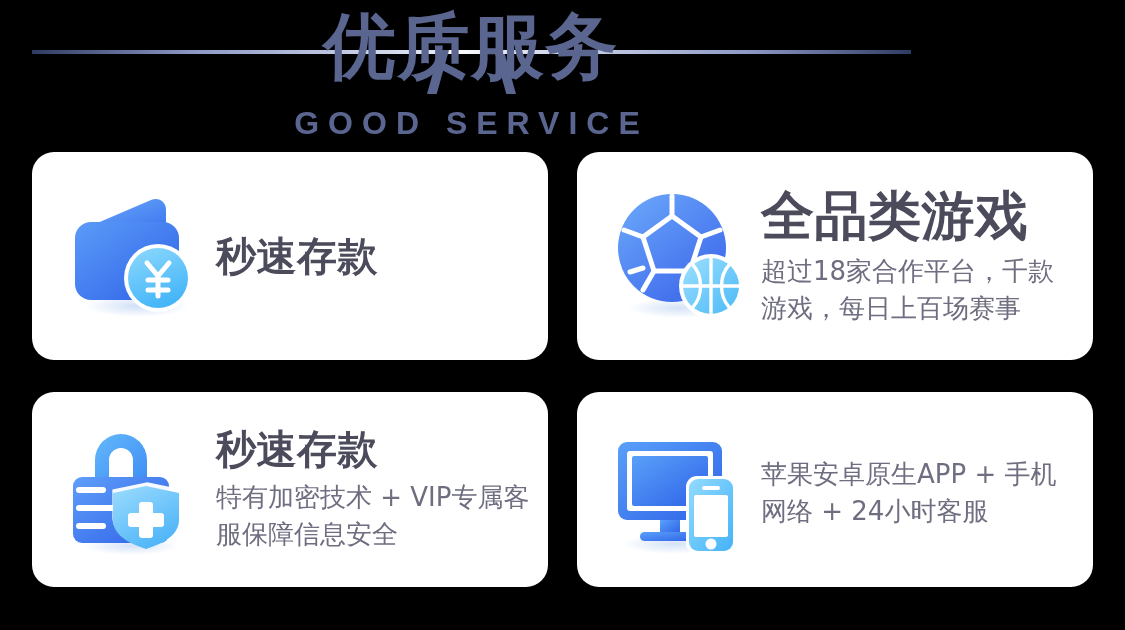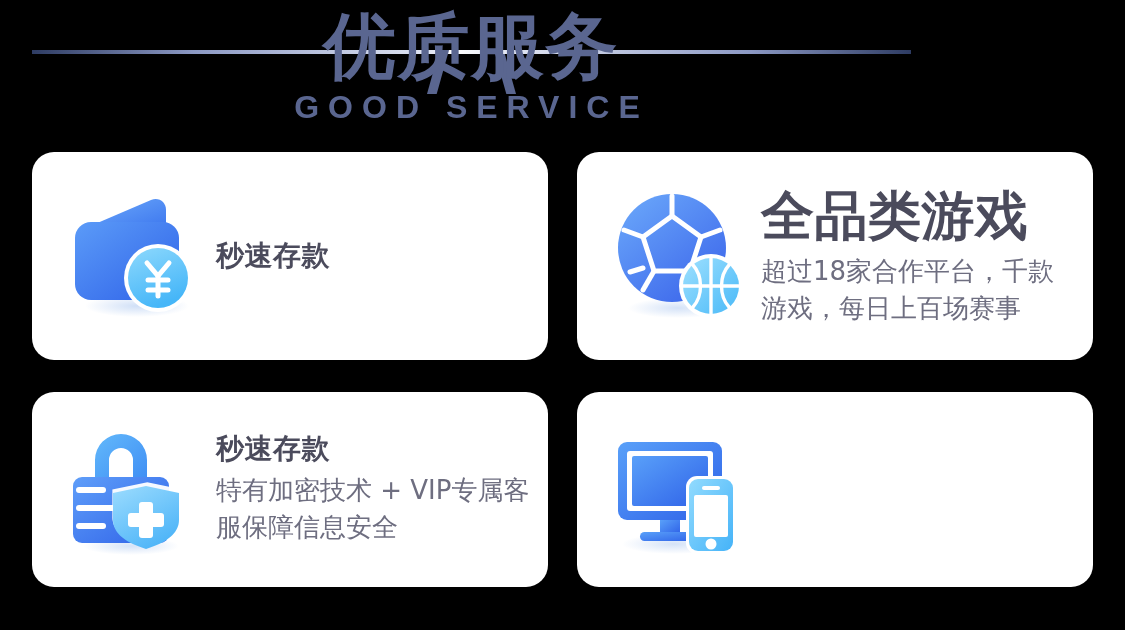--- a/index.html
+++ b/index.html
@@ -31,21 +31,21 @@
 
   .title-block {
     position:absolute; left:0; right:0; top:8px; text-align:center;
   }
   .title-cn {
     font-size:72px; font-weight:bold; color:#5a6690;
     letter-spacing:2px; line-height:1.08;
     font-family:"DejaVu Sans","Liberation Sans",sans-serif;
   }
   .title-en {
-    margin-top:4px;
+    margin-top:20px;
     font-size:32px; font-weight:bold; color:#5a6690;
     letter-spacing:9px; line-height:1.1;
   }
 
   
   .grid {
     position:absolute; left:32px; top:152px;
     width:1061px; height:435px;
     display:grid;
     grid-template-columns:516px 516px;
@@ -60,21 +60,21 @@
     overflow:hidden;
   }
   .icon-wrap {
     flex:0 0 150px; height:150px;
     position:relative;
     display:flex; align-items:center; justify-content:center;
   }
   .icon-wrap svg { display:block; }
   .text-wrap { flex:1 1 auto; padding-left:6px; }
   .card-title {
-    font-size:28px; font-weight:bold; color:#4b4b5c;
+    font-size:40px; font-weight:bold; color:#4b4b5c;
     line-height:1.16; letter-spacing:0.5px;
     font-family:"DejaVu Sans","Liberation Sans",sans-serif;
   }
   .card-sub {
     margin-top:6px;
     font-size:26px; color:#6e6e80; line-height:1.42;
     letter-spacing:0px;
     font-family:"DejaVu Sans","Liberation Sans",sans-serif;
   }
   .card-2 .card-title, .card-4 .card-title { font-size:53px; }
@@ -251,17 +251,18 @@
           <rect x="50" y="100" width="20" height="14" fill="url(#mn)"></rect>
           <rect x="30" y="112" width="60" height="9" rx="4.5" fill="url(#mn)"></rect>
           <rect x="76" y="56" width="50" height="78" rx="11" fill="#ffffff"></rect>
           <rect x="79" y="59" width="44" height="72" rx="9" fill="url(#ph)"></rect>
           <rect x="92" y="66" width="18" height="4" rx="2" fill="#ffffff"></rect>
           <rect x="84" y="75" width="34" height="42" rx="2" fill="#ffffff"></rect>
           <circle cx="101" cy="124" r="5.5" fill="#ffffff"></circle>
         </svg>
       </div>
       <div class="text-wrap">
+        <div class="card-sub">苹果安卓原生APP + 手机<br>网络 + 24小时客服</div>
       </div>
     </div>
 
   </div>
 </div>
 
 </body></html>

